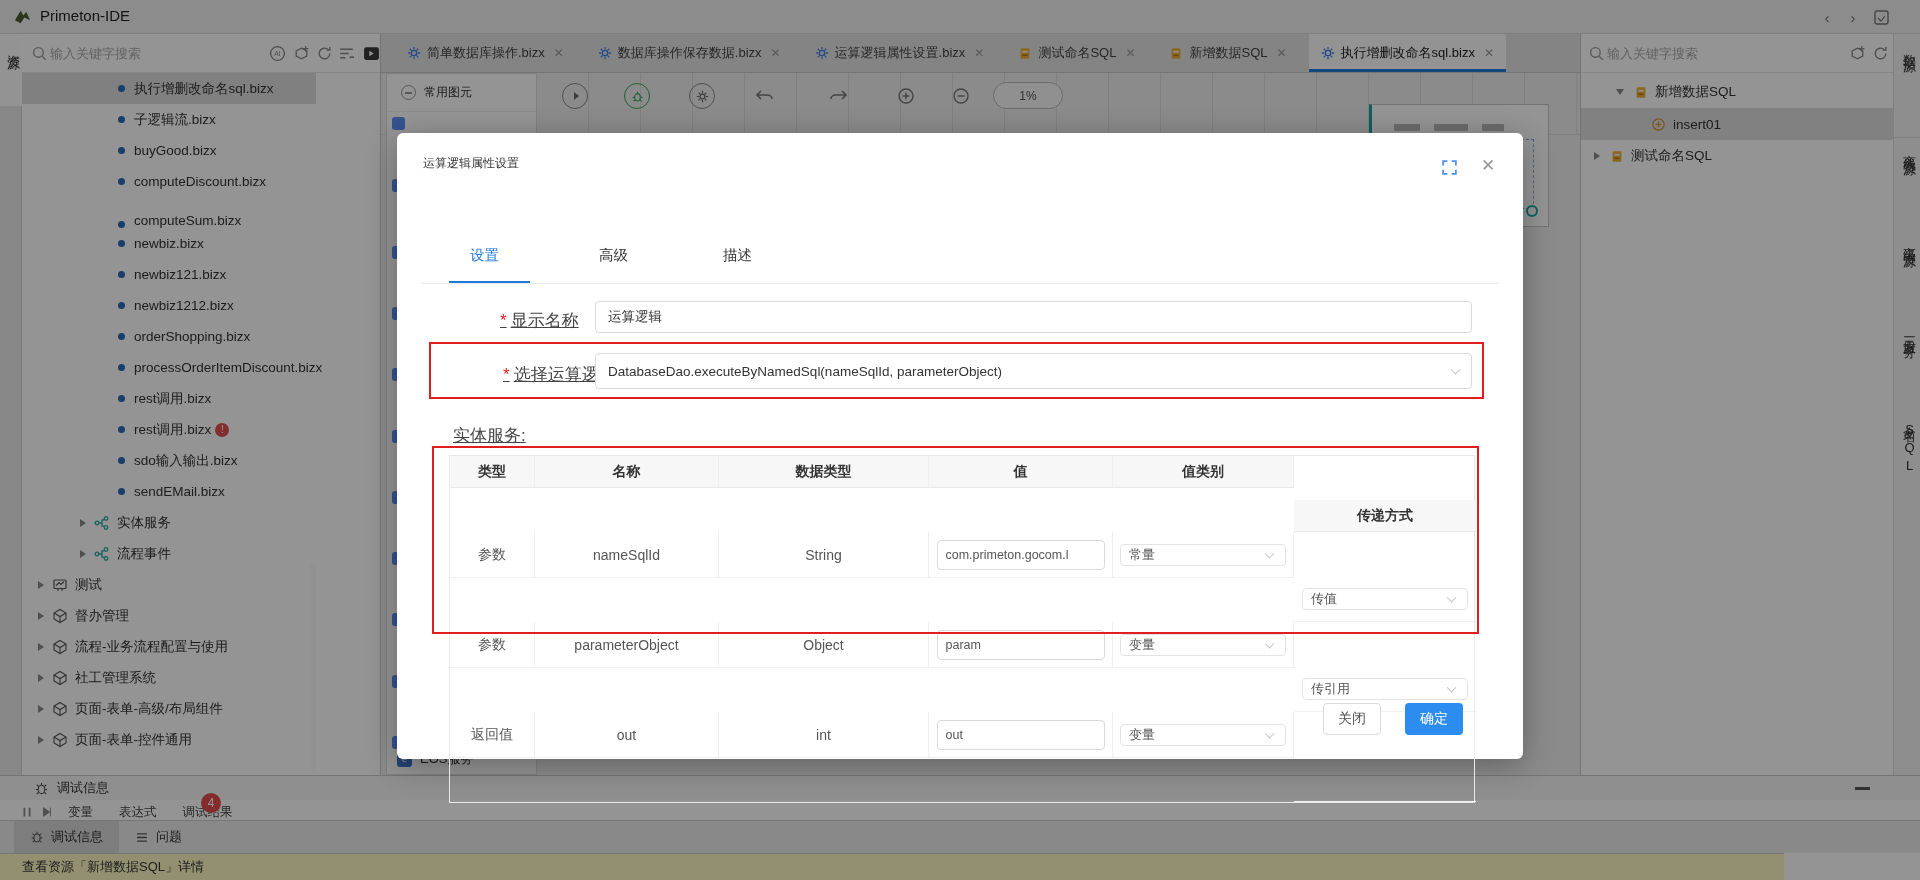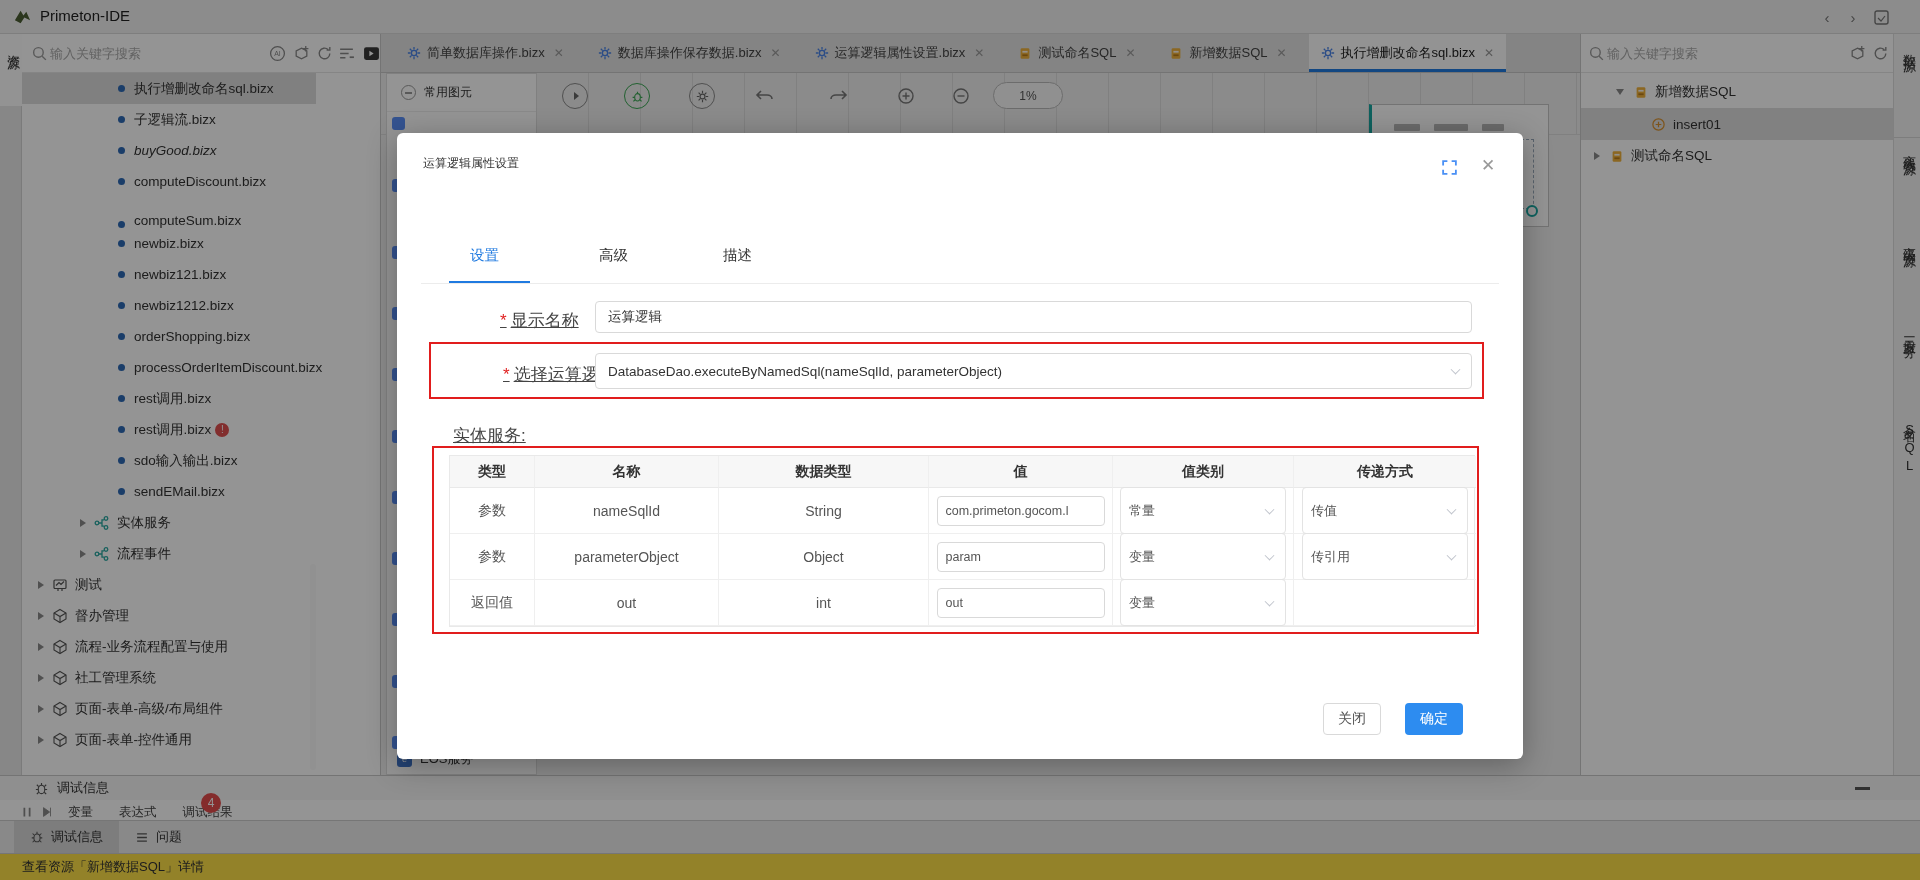--- a/index.html
+++ b/index.html
@@ -80,21 +80,21 @@
   #debug-header { left:0; top:775px; width:1920px; height:25px; background:#f7f7f7; border-top:1px solid #c9c9c9; display:flex; align-items:center; }
   #debug-header .lbl { font-size:13px; color:#333; margin-left:8px; }
   #minimize-ic { position:absolute; left:1855px; top:11px; width:15px; height:2.5px; background:#555; cursor:pointer; }
   #debug-subrow { left:0; top:800px; width:1920px; height:20px; background:#fff; overflow:hidden; display:flex; align-items:flex-start; }
   #debug-subrow span.st { font-size:12.5px; color:#444; margin-right:26px; line-height:24px; }
   #bottom-tabs { left:0; top:820px; width:1920px; height:33px; background:#ececec; border-top:1px solid #ccc; display:flex; align-items:stretch; padding-left:14px; }
   .btab { display:flex; align-items:center; padding:0 16px; font-size:13px; color:#333; cursor:pointer; }
   .btab.active { background:#d8d8d8; }
   .btab .ic { margin-right:7px; }
   #problem-badge { left:201px; top:793px; width:20px; height:20px; border-radius:50%; background:#e34d4d; color:#fff; font-size:12px; display:flex; align-items:center; justify-content:center; z-index:5; }
-  #statusbar { left:0; top:853px; width:1920px; height:27px; background:#fde047; border-top:1px solid #ccc; display:flex; align-items:center; }
+  #statusbar { left:0; top:853px; width:1784px; height:27px; background:#fef9c3; border-top:1px solid #ccc; display:flex; align-items:center; }
   #statusbar span { font-size:13px; color:#333; margin-left:22px; }
 
   
   #overlay { left:0; top:0; width:1920px; height:880px; background:rgba(0,0,0,0.42); z-index:40; }
   #modal { left:397px; top:133px; width:1126px; height:626px; background:#fff; border-radius:6px; z-index:50; box-shadow:0 6px 30px rgba(0,0,0,.3); }
   #modal-title { left:26px; top:22px; font-size:12px; color:#333; font-weight:500; }
   #modal-expand { left:1044px; top:26px; width:17px; height:17px; cursor:pointer; }
   #modal-close { left:1084px; top:22px; font-size:17px; color:#999; cursor:pointer; }
   .mtab { position:absolute; top:113px; font-size:14.5px; color:#333; cursor:pointer; }
   .mtab.active { color:#1f7ae0; }
@@ -103,23 +103,23 @@
   .flabel { position:absolute; font-size:17px; color:#444;text-decoration:underline; }
   .flabel .req { color:#e02020; margin-right:4px; }
   .inputbox { position:absolute; border:1px solid #d9d9d9; border-radius:4px; background:#fff; display:flex; align-items:center; padding:0 12px; font-size:13.5px; color:#333; white-space:nowrap; overflow:hidden; }
   .chev { position:absolute; right:12px; top:50%; width:7px; height:7px; border-right:1.5px solid #c0c4cc; border-bottom:1.5px solid #c0c4cc; transform:translateY(-70%) rotate(45deg); }
   .redbox { position:absolute; border:2px solid #e11d1d; z-index:6; pointer-events:none; }
   #ptable { left:52px; top:322px; width:1026px; border:1px solid #e9e9e9; }
   .prow { display:grid; grid-template-columns:85px 184px 210px 184px 181px 182px; }
   .pcell { display:flex; align-items:center; justify-content:center; border-right:1px solid #efefef; border-bottom:1px solid #efefef; font-size:14px; color:#555; position:relative; }
   .prow.head .pcell { height:32px; background:#f7f7f7; color:#333; font-weight:bold; border-bottom:1px solid #e9e9e9; }
   .prow.body .pcell { height:46px; }
-  .prow .pcell:last-child { border-right:none; }
+  .prow .pcell:last-child { border-right:none;margin-top:44px; }
   .cell-input { position:relative; width:168px; height:30px; border:1px solid #d9d9d9; border-radius:4px; display:flex; align-items:center; padding:0 8px; font-size:12.5px; color:#555; white-space:nowrap; overflow:hidden; }
-  .cell-select { position:relative; width:166px; height:47px; border:1px solid #e3e3e3; border-radius:4px; display:flex; align-items:center; padding:0 8px; font-size:13px; color:#555; }
+  .cell-select { position:relative; width:166px; height:22px; border:1px solid #e3e3e3; border-radius:4px; display:flex; align-items:center; padding:0 8px; font-size:13px; color:#555; }
   .mbtn { position:absolute; top:570px; width:58px; height:32px; border-radius:4px; font-size:14px; display:flex; align-items:center; justify-content:center; cursor:pointer; }
   #btn-close { left:926px; background:#fff; border:1px solid #d9d9d9; color:#555; }
   #btn-ok { left:1008px; background:#2d8cf0; color:#fff; }
 </style>
 </head>
 <body>
 
 <div class="abs" id="titlebar">
   <svg class="abs" id="app-logo" viewBox="0 0 20 20">
       <path d="M2 13 L8 3 L11 8 L14 4 L18 13 L12 10 L8 16 Z" fill="#4a5d32"></path>
@@ -168,21 +168,21 @@
   </div>
   <div id="ltree">
       <div class="trow sel" style="padding-left: 96px;">
         <span class="dot"></span>
         <span>执行增删改命名sql.bizx</span>
       </div>
       <div class="trow" style="padding-left: 96px;">
         <span class="dot"></span>
         <span>子逻辑流.bizx</span>
       </div>
-      <div class="trow" style="padding-left: 96px; font-style: italic;">
+      <div class="trow" style="padding-left: 96px;">
         <span class="dot"></span>
         <span>buyGood.bizx</span>
       </div>
       <div class="trow" style="padding-left: 96px;">
         <span class="dot"></span>
         <span>computeDiscount.bizx</span>
       </div>
       <div class="trow" style="padding-left: 96px; align-items: flex-end;">
         <span class="dot"></span>
         <span>computeSum.bizx</span>

